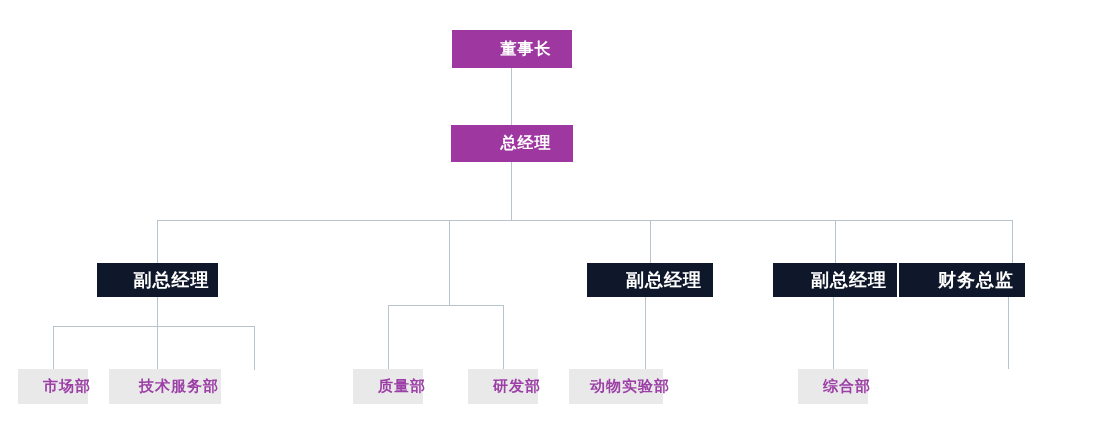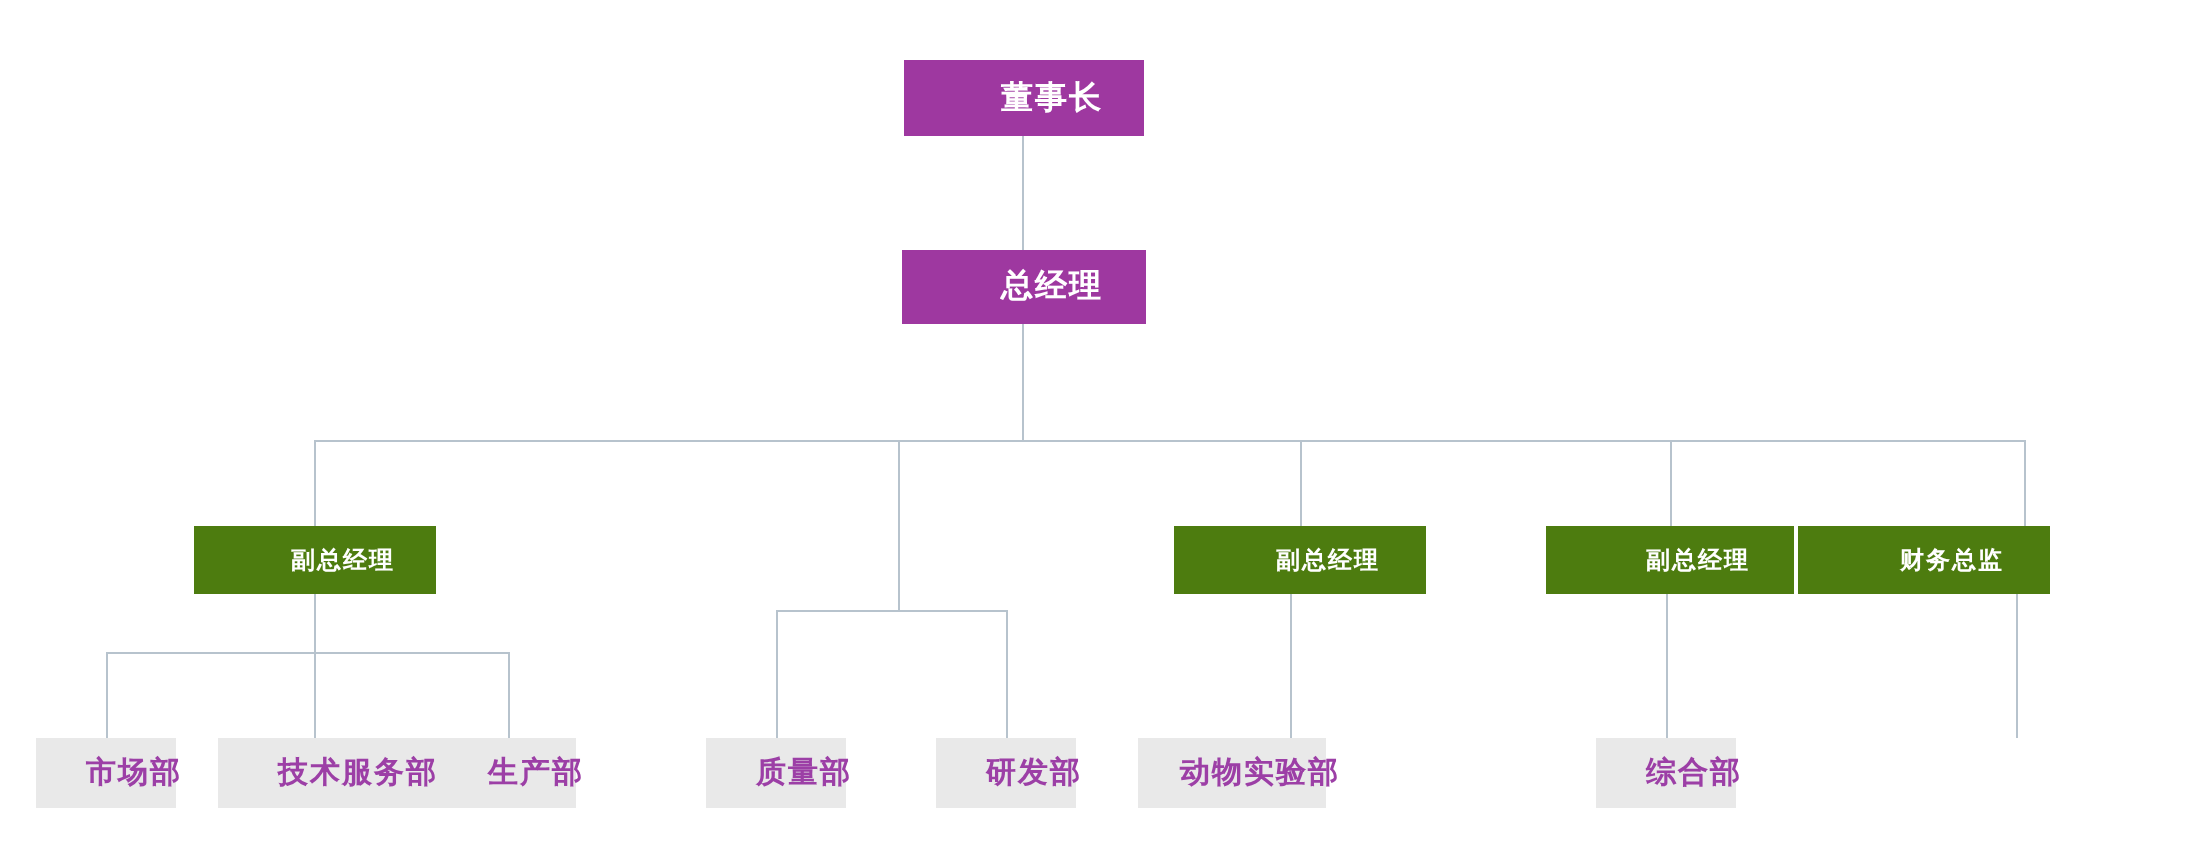--- a/index.html
+++ b/index.html
@@ -25,23 +25,23 @@
     letter-spacing: 1px;
     padding-left: 28px;
   }
   .lvl-exec {            
     background: #9E38A0;
     color: #ffffff;
     font-size: 16px;
     font-weight: 600;
   }
   .lvl-mid {             
-    background: #4d7c0f;
+    background: #0f172a;
     color: #ffffff;
-    font-size: 12px;
+    font-size: 18px;
     font-weight: 600;
   }
   .lvl-dept {            
     background: #E9E9E9;
     color: #9C3FA6;
     font-size: 15px;
     font-weight: 600;
   }
   .vline {
     position: absolute;
@@ -86,19 +86,18 @@
 
   <div class="node lvl-exec" style="left:451px; top:125px; width:122px; height:37px;">总经理</div>
 
   <div class="node lvl-mid" style="left:97px;  top:263px; width:121px; height:34px;">副总经理</div>
   <div class="node lvl-mid" style="left:587px; top:263px; width:126px; height:34px;">副总经理</div>
   <div class="node lvl-mid" style="left:773px; top:263px; width:124px; height:34px;">副总经理</div>
   <div class="node lvl-mid" style="left:899px; top:263px; width:126px; height:34px;">财务总监</div>
 
   <div class="node lvl-dept" style="left:18px;  top:369px; width:70px;  height:35px;">市场部</div>
   <div class="node lvl-dept" style="left:109px; top:369px; width:112px;  height:35px;">技术服务部</div>
-  <div class="node lvl-dept" style="left:220px; top:369px; width:68px;  height:35px;">生产部</div>
   <div class="node lvl-dept" style="left:353px; top:369px; width:70px;  height:35px;">质量部</div>
   <div class="node lvl-dept" style="left:468px; top:369px; width:70px;  height:35px;">研发部</div>
   <div class="node lvl-dept" style="left:569px; top:369px; width:94px;  height:35px;">动物实验部</div>
   <div class="node lvl-dept" style="left:798px; top:369px; width:70px;  height:35px;">综合部</div>
 
 </div>
 
 </body></html>

